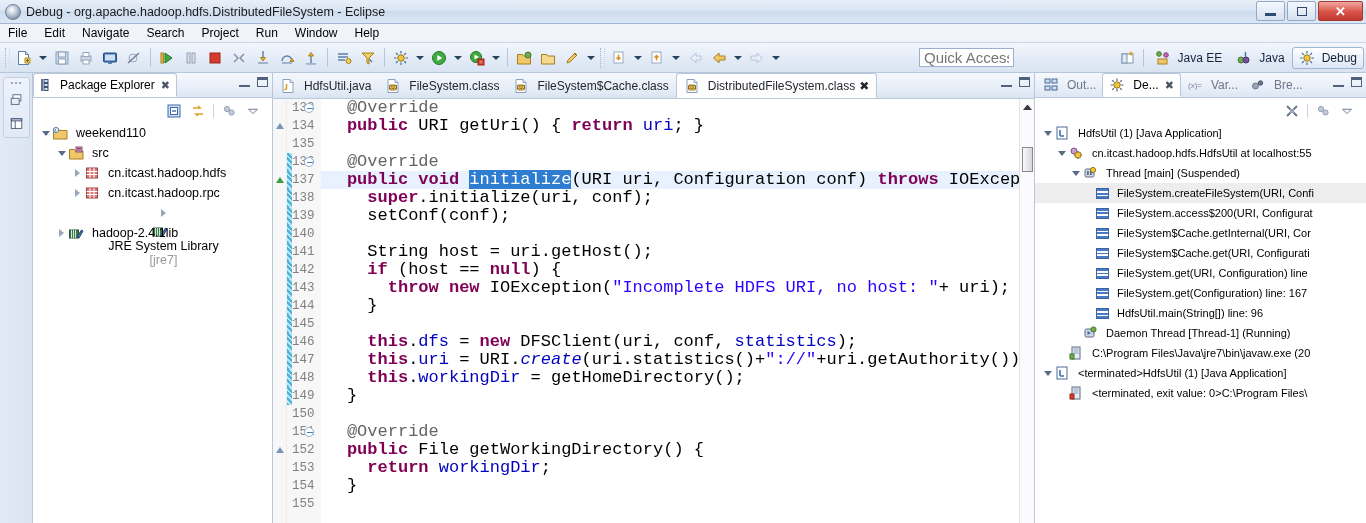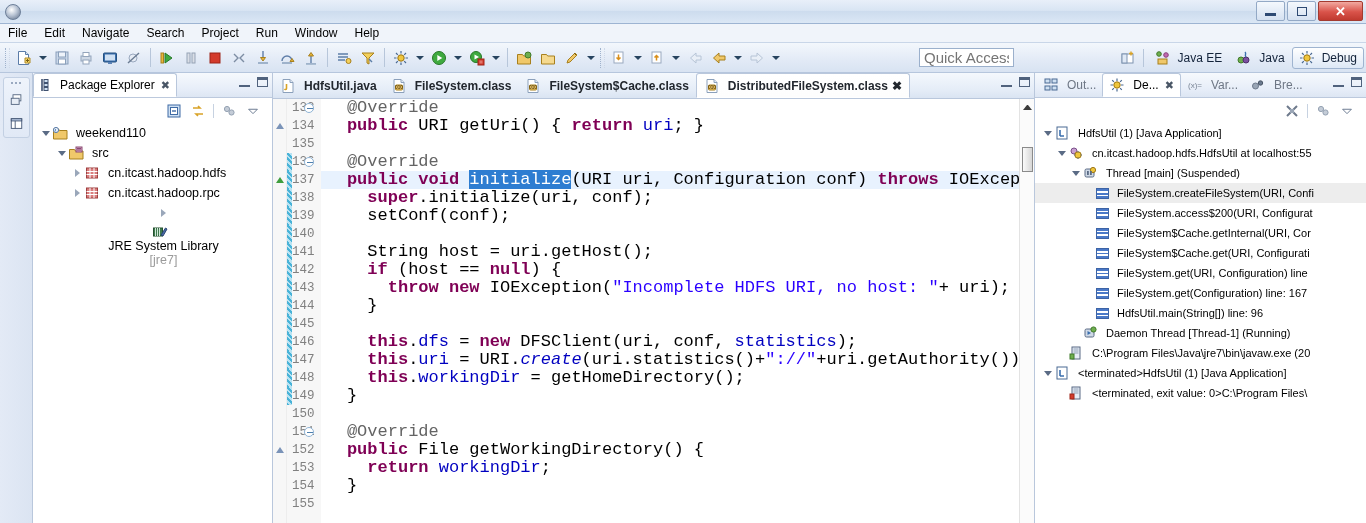--- a/index.html
+++ b/index.html
@@ -146,21 +146,21 @@
 
   
   #editor-area{ flex:1; display:flex; flex-direction:column; min-width:0; border-right:1px solid #b9c7dc;}
   #editor-tabbar{
     height:26px;
     background:linear-gradient(to bottom,#f4f8fd,#e4ecf7 70%,#dae4f2);
     display:flex;align-items:flex-end;position:relative;border-bottom:1px solid #b9c7dc;
   }
   .etab{
     height:25px;display:flex;align-items:center;gap:4px;padding:0 7px;
-    font-size:12px;color:#22272e;white-space:nowrap;font-weight:bold;
+    font-size:12px;color:#22272e;white-space:nowrap;
   }
   .etab.active{
     background:linear-gradient(to bottom,#ffffff,#fdfdfd);
     border:1px solid #b9c7dc;border-bottom:1px solid #fff;border-radius:3px 3px 0 0;
   }
   #editor-pane{ flex:1; display:flex; background:#fff; min-height:0; position:relative;}
   .ruler-annot{ width:14px;background:#f7f7f7;border-right:1px solid #ededed;position:relative;}
   .chbar{ width:5px; background:#f7f7f7; position:relative;}
   .gutter{
     background:#f7f7f7; padding-right:6px; text-align:right;
@@ -218,20 +218,21 @@
     width:13px;height:11px;margin-right:4px;flex:none;
     background:repeating-linear-gradient(to bottom,#4a79c8 0,#4a79c8 2px,#ffffff 2px,#ffffff 3.5px);
     border:1px solid #3c63a5;
   }
 </style>
 </head>
 <body>
 
 <div id="titlebar">
   <div id="app-icon"></div>
+  <span id="title-text">Debug - org.apache.hadoop.hdfs.DistributedFileSystem - Eclipse</span>
   <div id="wincontrols">
     <div class="wc">
         <span class="min-glyph"></span>
       </div>
     <div class="wc">
         <span class="res-glyph"></span>
       </div>
     <div class="wc close">✕</div>
   </div>
 </div>
@@ -597,20 +598,33 @@
           </span>
           <span style="display: flex; align-items: center; margin-right: 4px;">
             <svg class="tree-ico" width="16" height="16" viewBox="0 0 16 16">
               <rect x="1.5" y="5" width="9" height="8" fill="#3f7a4e" stroke="#25502f"></rect>
               <path d="M3.5 5v8M5.5 5v8M7.5 5v8" stroke="#cfe6d6"></path>
               <path d="M9 12l4.5-7 1.5 1-4 7z" fill="#4a6ba8" stroke="#2b4674"></path>
             </svg>
           </span>
           <span>JRE System Library</span>
           <span class="dimtxt"> [jre7]</span>
+        </div>
+        <div class="tree-row" style="padding-left: 22px;">
+          <span class="tw collapsed">
+            <i></i>
+          </span>
+          <span style="display: flex; align-items: center; margin-right: 4px;">
+            <svg class="tree-ico" width="16" height="16" viewBox="0 0 16 16">
+              <rect x="1.5" y="5" width="9" height="8" fill="#3f7a4e" stroke="#25502f"></rect>
+              <path d="M3.5 5v8M5.5 5v8M7.5 5v8" stroke="#cfe6d6"></path>
+              <path d="M9 12l4.5-7 1.5 1-4 7z" fill="#4a6ba8" stroke="#2b4674"></path>
+            </svg>
+          </span>
+          <span>hadoop-2.4.1lib</span>
         </div>
       </div>
   </div>
 
   <div id="editor-area">
     <div id="editor-tabbar">
         <div class="etab">
           <span style="display: flex; align-items: center;">
             <svg class="tree-ico" width="16" height="16" viewBox="0 0 16 16">
               <path d="M3 1.5h7l3 3v10H3z" fill="#fff" stroke="#8ba0bb"></path>

